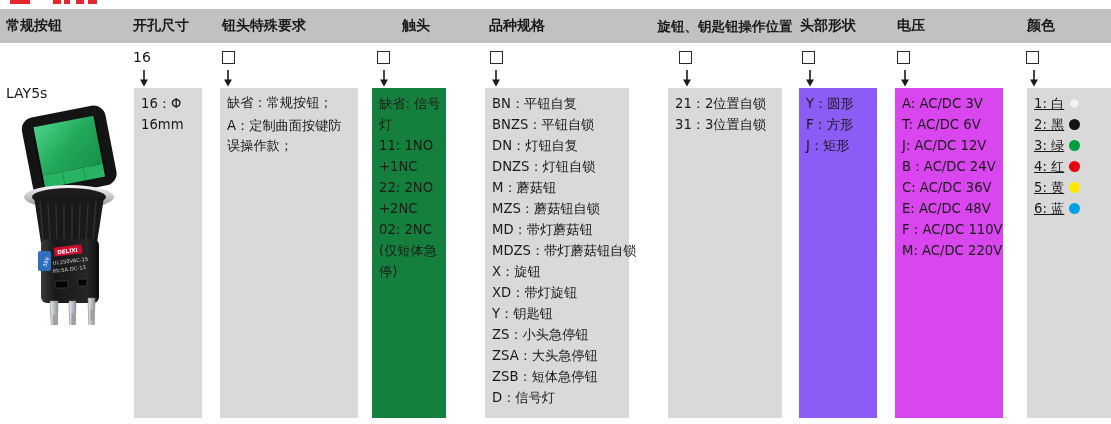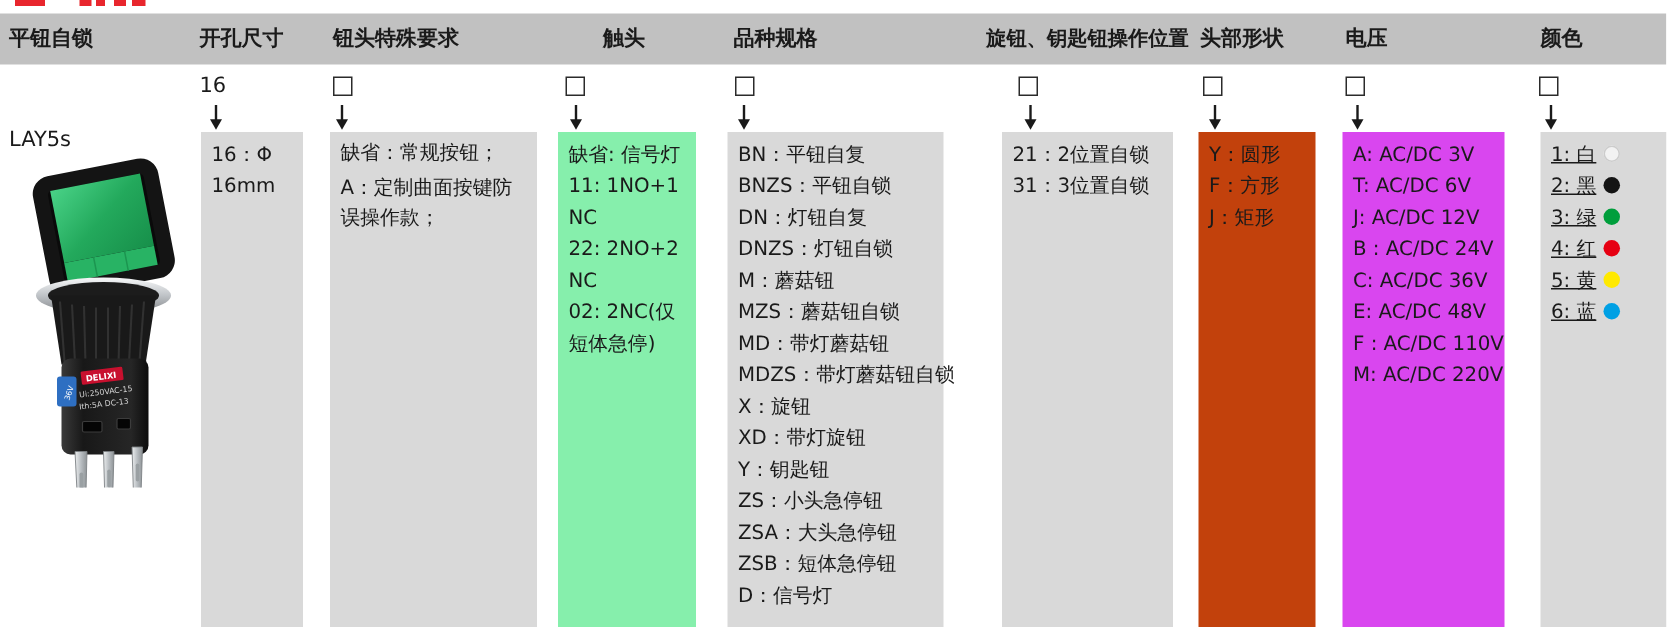--- a/index.html
+++ b/index.html
@@ -39,21 +39,21 @@
 
   <div>
     <span class="redmark" style="left: 10px; width: 20px; background: rgb(232, 38, 45);"></span>
     <span class="redmark" style="left: 53px; width: 8px; background: rgb(232, 38, 45);"></span>
     <span class="redmark" style="left: 64px; width: 6px; background: rgb(232, 38, 45);"></span>
     <span class="redmark" style="left: 76px; width: 8px; background: rgb(232, 38, 45);"></span>
     <span class="redmark" style="left: 88px; width: 9px; background: rgb(232, 38, 45);"></span>
   </div>
 
   <div class="header-bar" id="headerBar" style="background: rgb(193, 193, 193);">
-      <div class="hcell" style="left: 6px;">平钮自锁</div>
+      <div class="hcell" style="left: 6px;">常规按钮</div>
       <div class="hcell" style="left: 133px;">开孔尺寸</div>
       <div class="hcell" style="left: 222px;">钮头特殊要求</div>
       <div class="hcell" style="left: 378px; margin-left: 24px;">触头</div>
       <div class="hcell" style="left: 489px;">品种规格</div>
       <div class="hcell center" style="left: 662px; width: 126px;">
         <div>旋钮、钥匙钮</div>
         <div>操作位置</div>
       </div>
       <div class="hcell" style="left: 800px;">头部形状</div>
       <div class="hcell" style="left: 897px;">电压</div>
@@ -106,21 +106,21 @@
     </div>
   <div id="detailBoxes">
       <div class="box" style="left: 134px; width: 68px; background: rgb(217, 217, 217);">
         <div class="line">16：Φ</div>
         <div class="line">16mm</div>
       </div>
       <div class="box" style="left: 220px; width: 138px; background: rgb(217, 217, 217);">
         <div class="para">缺省：常规按钮；</div>
         <div class="para">A：定制曲面按键防误操作款；</div>
       </div>
-      <div class="box" style="left: 372px; width: 92px; background: #86efac;">
+      <div class="box" style="left: 372px; width: 74px; background: #15803d;">
         <div class="wrapline">缺省: 信号灯</div>
         <div class="wrapline">11: 1NO+1NC</div>
         <div class="wrapline">22: 2NO+2NC</div>
         <div class="wrapline">02: 2NC(仅短体急停)</div>
       </div>
       <div class="box" style="left: 485px; width: 144px; background: rgb(217, 217, 217);">
         <div class="line">BN：平钮自复</div>
         <div class="line">BNZS：平钮自锁</div>
         <div class="line">DN：灯钮自复</div>
         <div class="line">DNZS：灯钮自锁</div>
@@ -133,21 +133,21 @@
         <div class="line">Y：钥匙钮</div>
         <div class="line">ZS：小头急停钮</div>
         <div class="line">ZSA：大头急停钮</div>
         <div class="line">ZSB：短体急停钮</div>
         <div class="line">D：信号灯</div>
       </div>
       <div class="box" style="left: 668px; width: 114px; background: rgb(217, 217, 217);">
         <div class="line">21：2位置自锁</div>
         <div class="line">31：3位置自锁</div>
       </div>
-      <div class="box" style="left: 799px; width: 78px; background: #c2410c;">
+      <div class="box" style="left: 799px; width: 78px; background: #8b5cf6;">
         <div class="line">Y：圆形</div>
         <div class="line">F：方形</div>
         <div class="line">J：矩形</div>
       </div>
       <div class="box" style="left: 895px; width: 108px; background: #d946ef;">
         <div class="line">A: AC/DC 3V</div>
         <div class="line">T: AC/DC 6V</div>
         <div class="line">J: AC/DC 12V</div>
         <div class="line">B : AC/DC 24V</div>
         <div class="line">C: AC/DC 36V</div>

